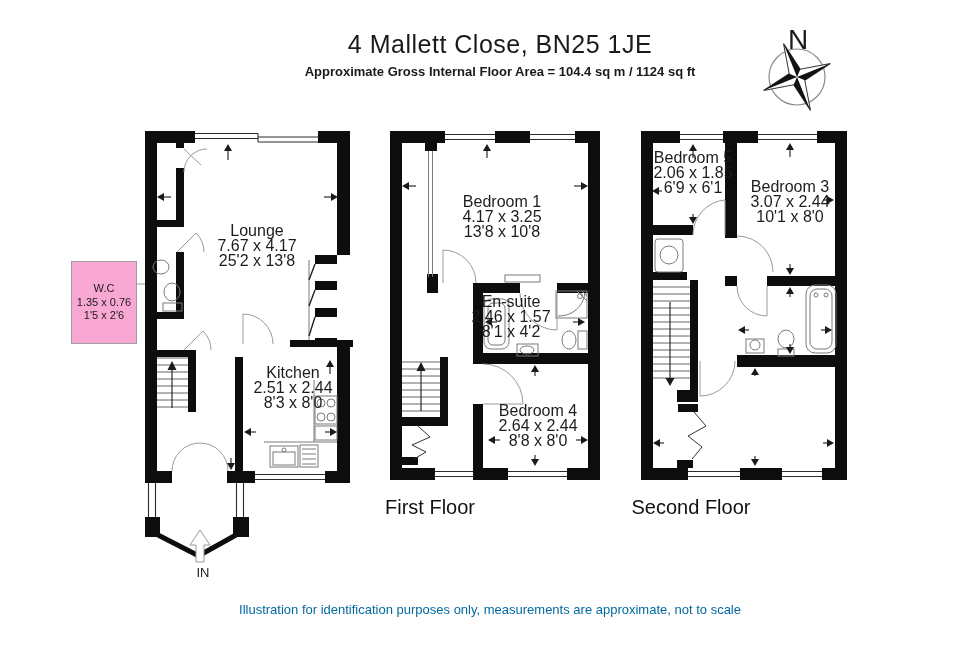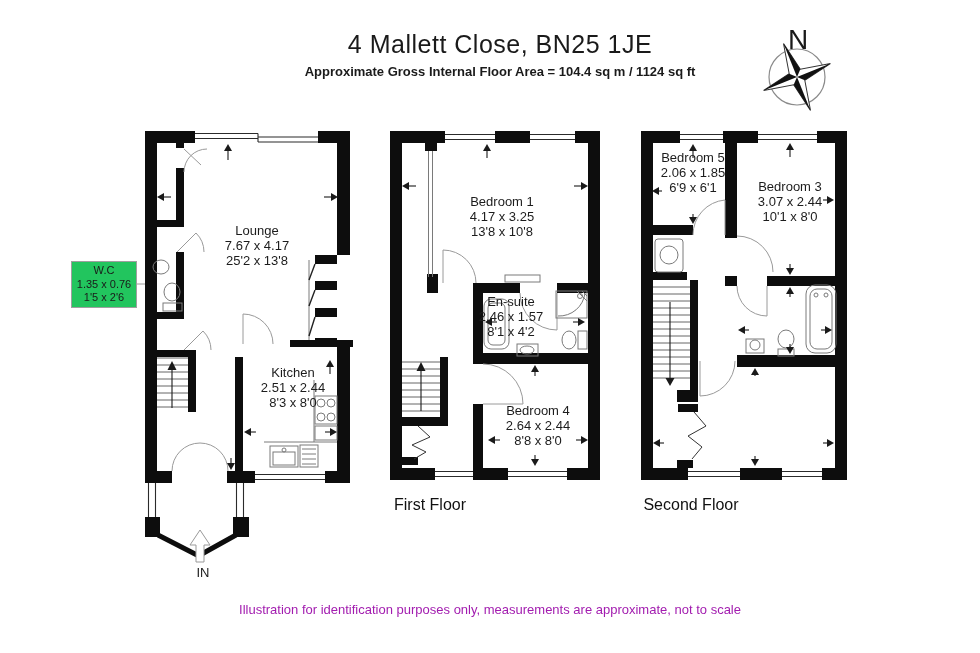--- a/index.html
+++ b/index.html
@@ -9,27 +9,27 @@
   .w{fill:#0d0d0d;}
   .ln{stroke:#2b2b2b;stroke-width:1.1;fill:none;}
   .thin{stroke:#9a9a9a;stroke-width:1;fill:none;}
   .fx{stroke:#7a7a7a;stroke-width:1;fill:none;}
   .st{stroke:#555;stroke-width:0.9;fill:none;}
   .ar{stroke:#1a1a1a;stroke-width:1.1;fill:none;}
   .ah{fill:#1a1a1a;stroke:none;}
   .txt{position:absolute;text-align:center;}
   .page-title{top:30px;left:20px;width:960px;font-size:25px;letter-spacing:.5px;}
   .page-subtitle{top:64px;left:20px;width:960px;font-size:13px;font-weight:bold;}
-  .rl{position:absolute;width:140px;text-align:center;font-size:13px;line-height:15px;color:#1c1c1c;}
-  .floor-label{position:absolute;width:200px;text-align:center;font-size:16px;color:#111;}
+  .rl{position:absolute;width:140px;text-align:center;font-size:16px;line-height:15px;color:#1c1c1c;}
+  .floor-label{position:absolute;width:200px;text-align:center;font-size:20px;color:#111;}
   .wc-box{position:absolute;left:71px;top:261px;width:64px;border:1px solid #9f9f9f;
-          background:#22c55e;font-size:11px;line-height:13.5px;text-align:center;padding:2px 0;}
+          background:#f9a8d4;font-size:11px;line-height:13.5px;text-align:center;padding:20px 0;}
   .in-label{position:absolute;left:183px;top:565px;width:40px;text-align:center;font-size:13px;}
   .north-label{position:absolute;left:783px;top:24px;width:30px;text-align:center;font-size:28px;}
-  .disclaimer{top:602px;left:0;width:980px;font-size:13px;color:#a21caf;}
+  .disclaimer{top:602px;left:0;width:980px;font-size:13px;color:#0369a1;}
 </style>
 </head>
 <body>
 
 <div id="page">
 
 <svg id="plan-svg" width="980" height="653" viewBox="0 0 980 653">
 
   <g>
     <g>

